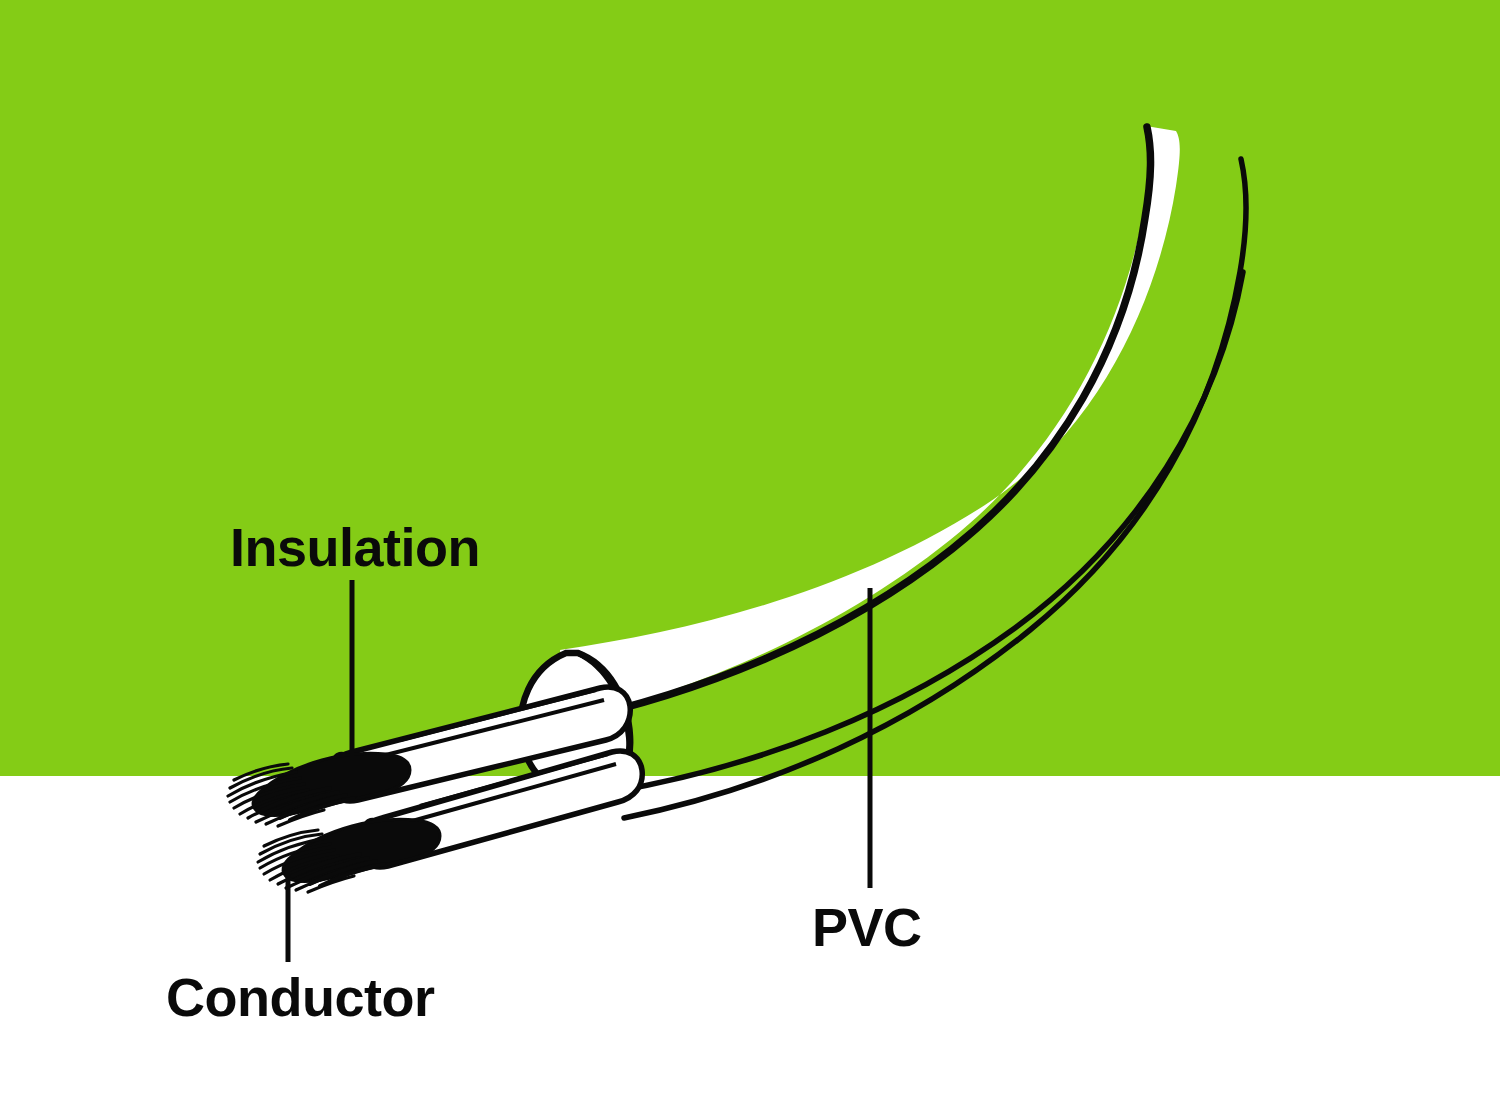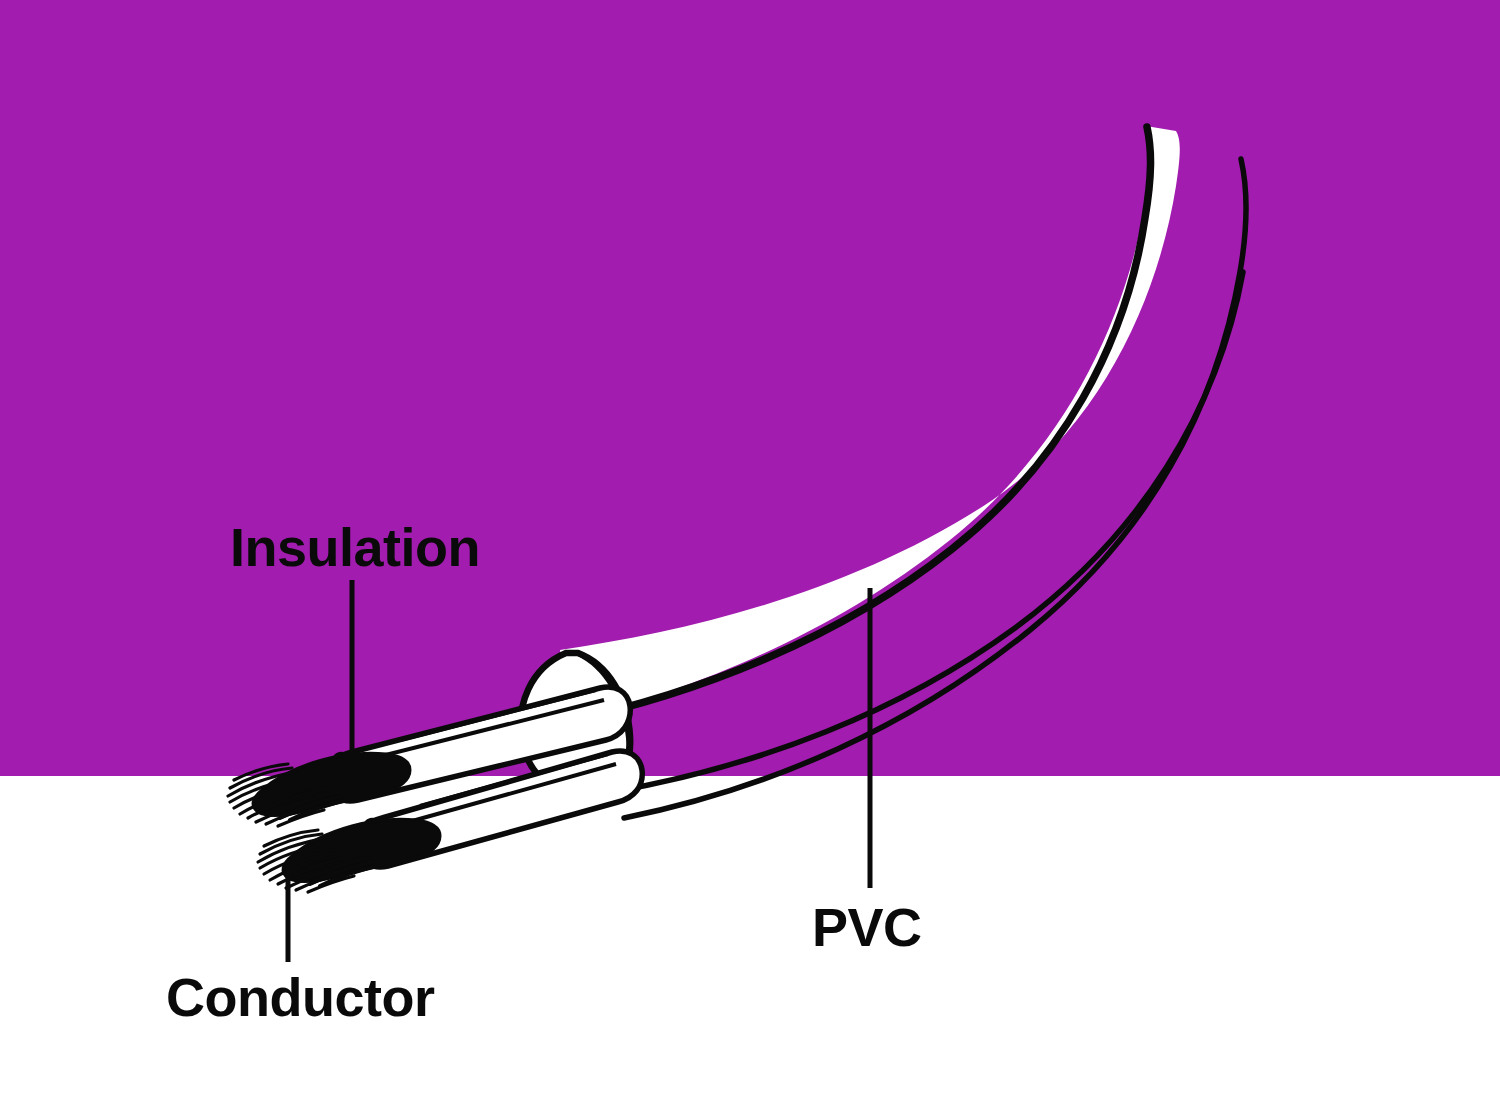--- a/index.html
+++ b/index.html
@@ -14,21 +14,21 @@
     font-family: "Liberation Sans", sans-serif;
     overflow: hidden;
     position: relative;
   }
   #diagram-root {
     position: absolute;
     left: 0;
     top: 0;
     width: 1500px;
     height: 776px;
-    background: #a21caf;
+    background: #84cc16;
   }
   svg.diagram-canvas {
     display: block;
     width: 1500px;
     height: 1100px;
   }
   text.callout-label {
     font-family: "Liberation Sans", sans-serif;
     font-weight: 700;
     font-size: 54px;

